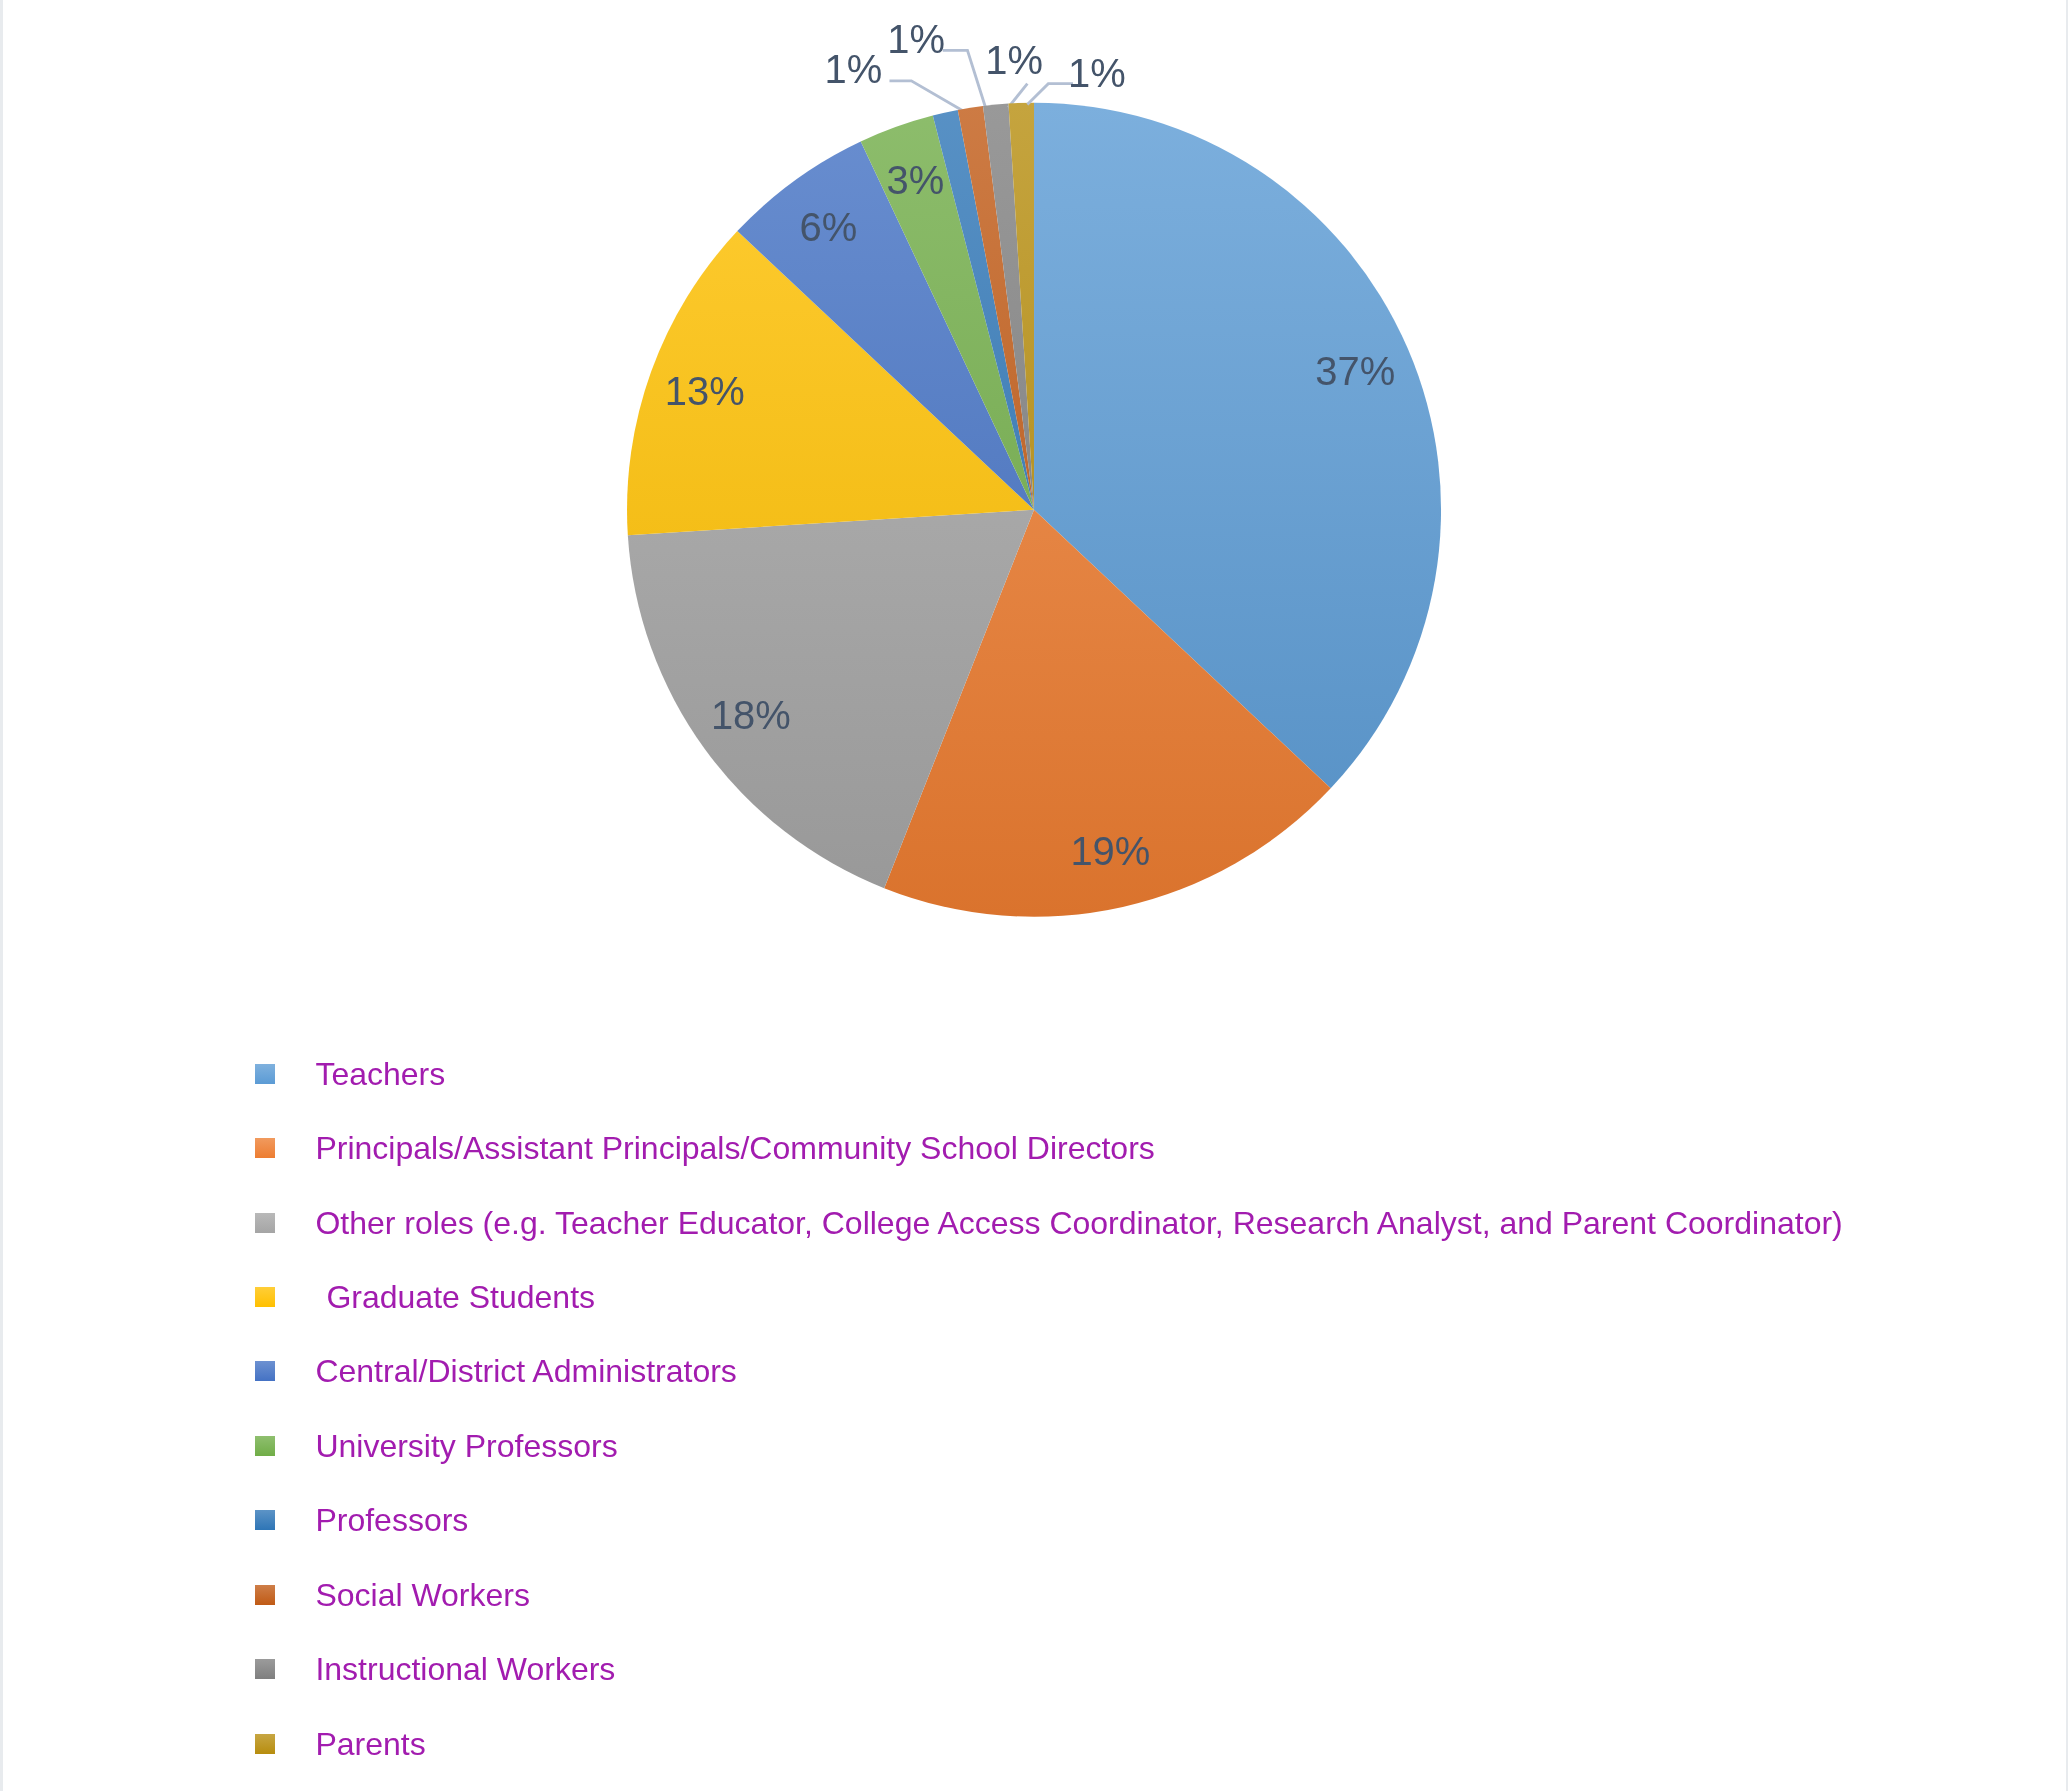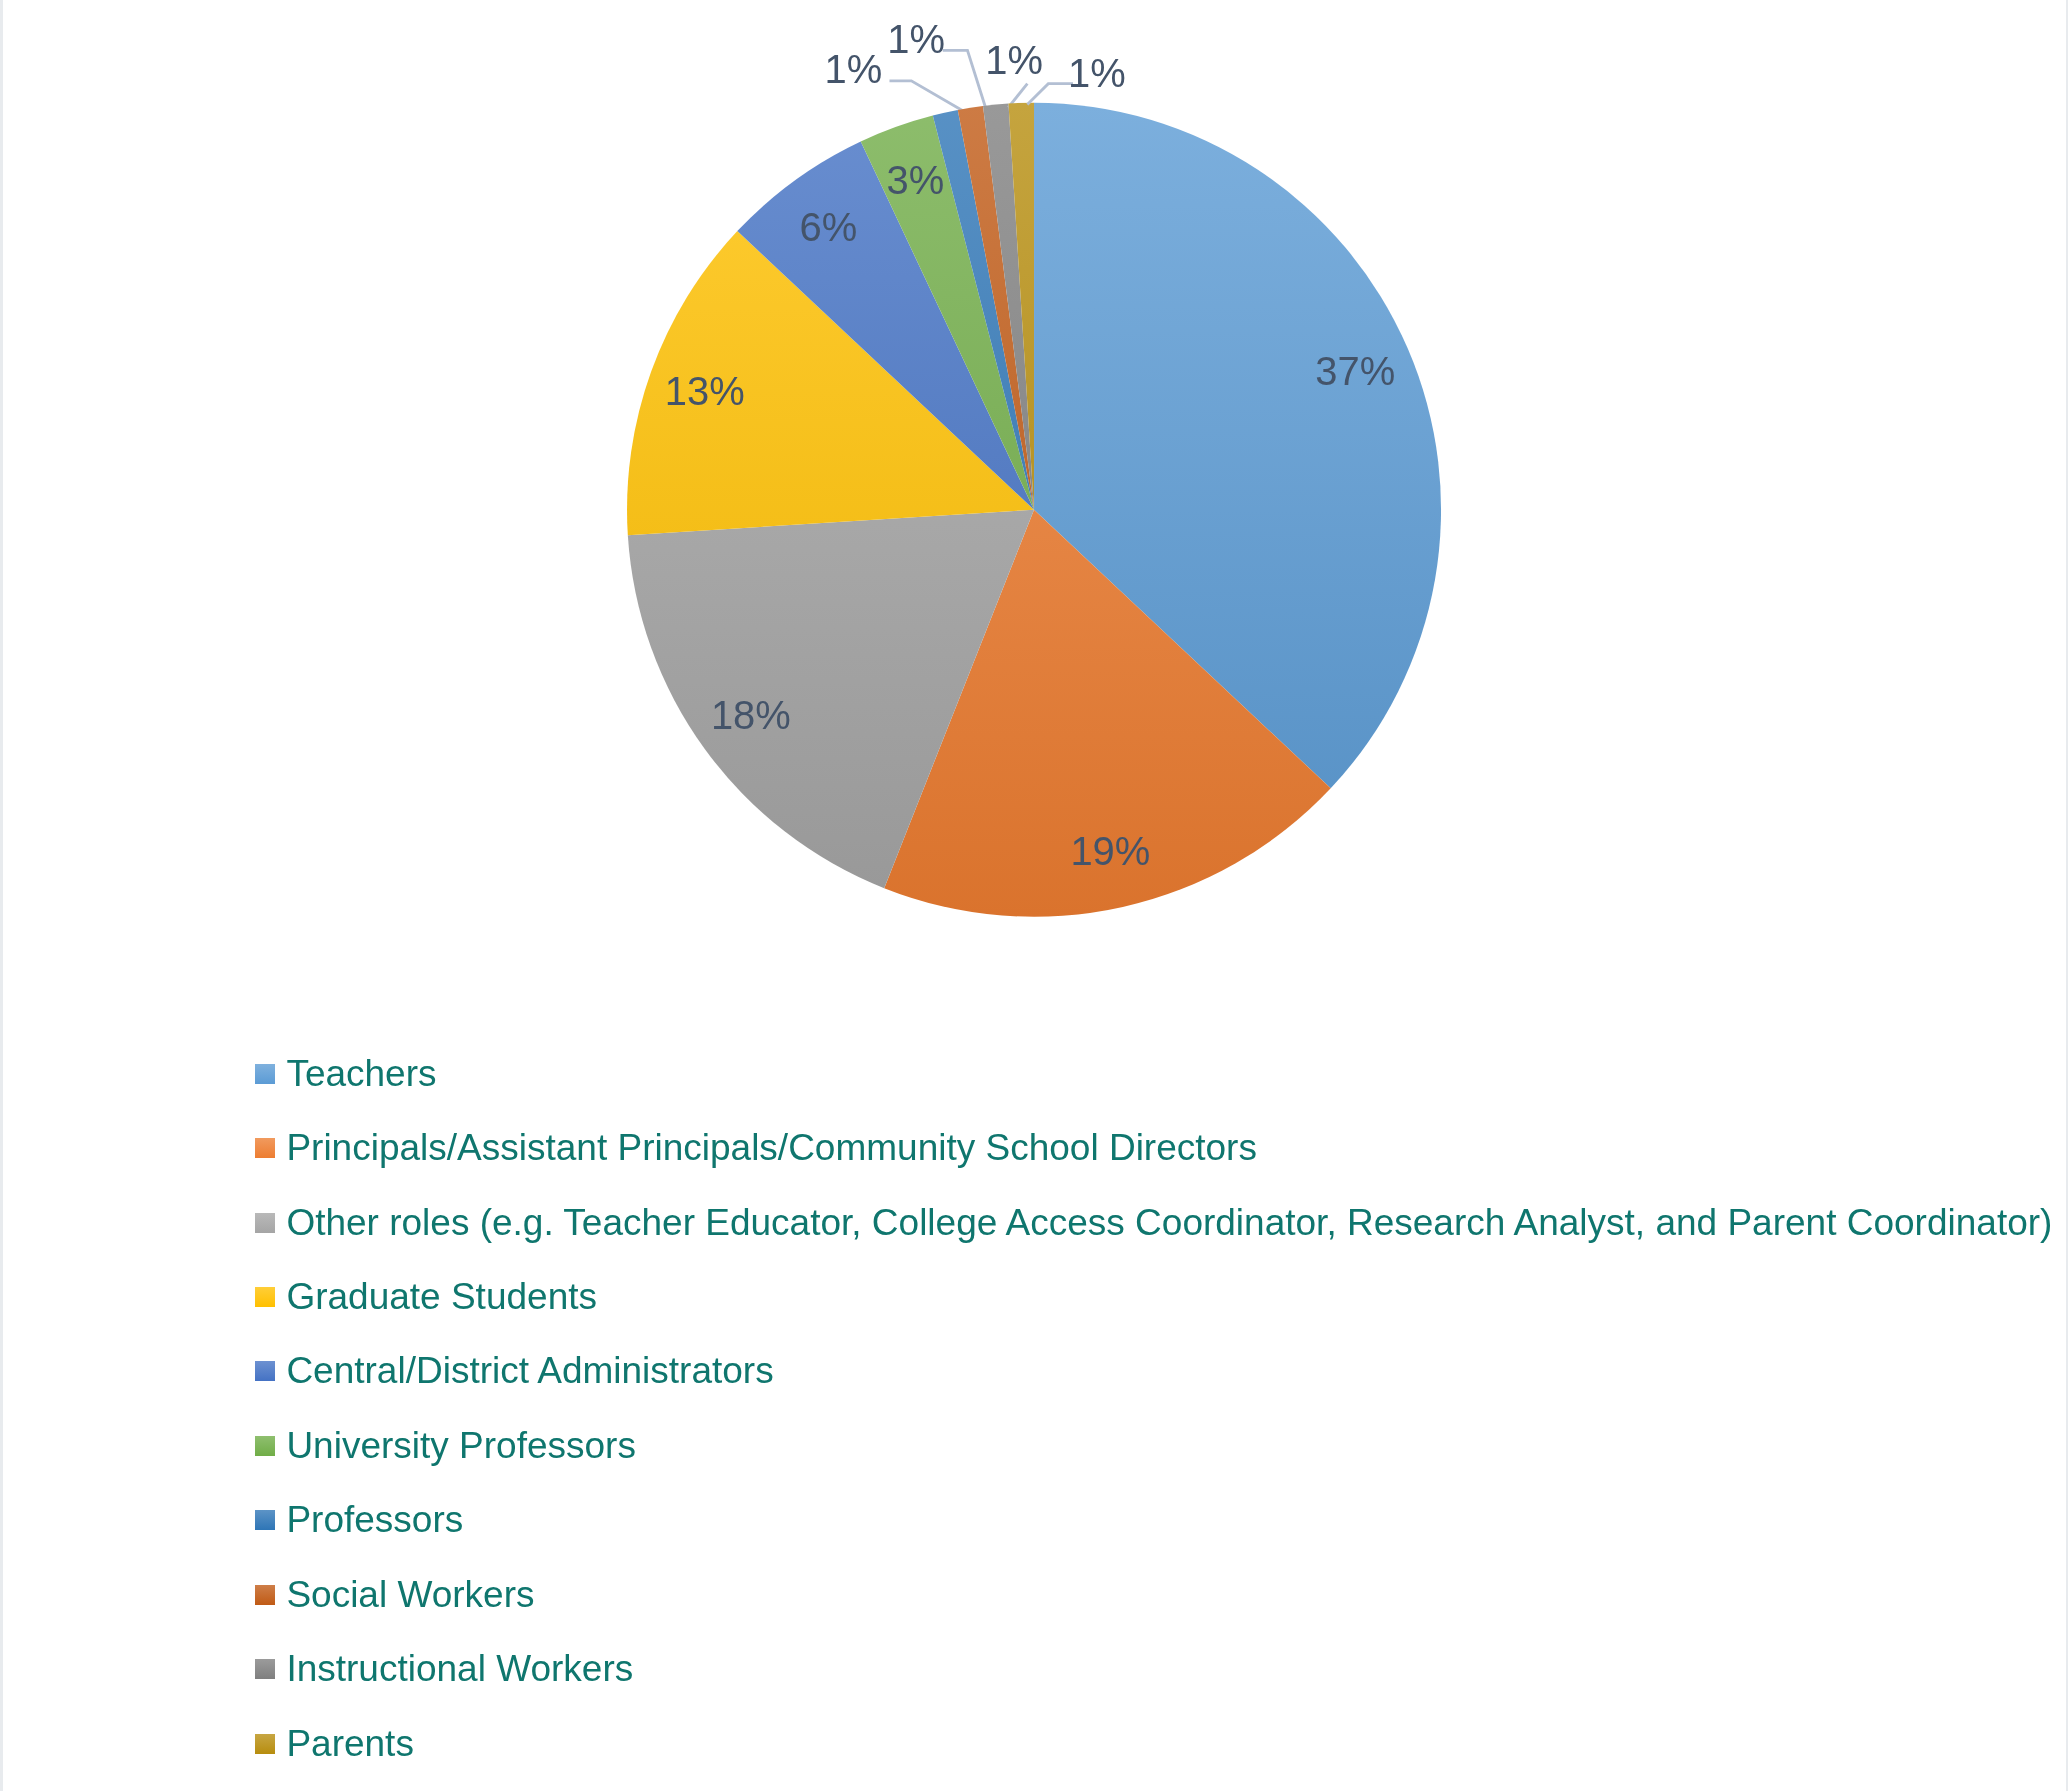--- a/index.html
+++ b/index.html
@@ -9,21 +9,21 @@
   }
   .edge-line{position:absolute;top:0;bottom:0;width:2.9px;}
   #pie-svg{position:absolute;left:0;top:0;}
   text.pct{font-size:42px;font-family:"Liberation Sans", sans-serif;}
   #legend{position:absolute;left:0;top:0;width:100%;height:100%;}
   .legend-item{
     position:absolute;left:255px;display:flex;align-items:flex-start;
     white-space:nowrap;
   }
   .legend-swatch{width:20px;height:20px;margin-right:11.4px;margin-top:4.8px;flex:0 0 auto;}
-  .legend-label{font-size:37px;line-height:30px;color:#0f766e;}
+  .legend-label{font-size:32px;line-height:30px;color:#a21caf;margin-left:29px;}
 </style>
 </head>
 <body>
 
 <div class="edge-line" style="left: 0px; background: rgb(232, 235, 238);"></div>
 <div class="edge-line" style="right: 0px; background: rgb(232, 235, 238);"></div>
 
 <svg id="pie-svg" width="2069" height="1008" viewBox="0 0 2175 1060" aria-hidden="false">
     <defs>
       <linearGradient id="sg0" gradientUnits="userSpaceOnUse" x1="1087" y1="108" x2="1087" y2="964">
@@ -99,21 +99,21 @@
       <span class="legend-label">Teachers</span>
     </div>
     <div class="legend-item" style="top: 1133px;">
       <span class="legend-swatch" style="background: linear-gradient(rgb(241, 154, 94), rgb(237, 125, 49));"></span>
       <span class="legend-label">Principals/Assistant Principals/Community School Directors</span>
     </div>
     <div class="legend-item" style="top: 1208px;">
       <span class="legend-swatch" style="background: linear-gradient(rgb(185, 185, 185), rgb(165, 165, 165));"></span>
       <span class="legend-label">Other roles (e.g. Teacher Educator, College Access Coordinator, Research Analyst, and Parent Coordinator)</span>
     </div>
-    <div class="legend-item" style="top: 1282px;">
+    <div class="legend-item" style="top: 1282px; gap: 11px;">
       <span class="legend-swatch" style="background: linear-gradient(rgb(255, 206, 56), rgb(255, 192, 0));"></span>
       <span class="legend-label">Graduate Students</span>
     </div>
     <div class="legend-item" style="top: 1356px;">
       <span class="legend-swatch" style="background: linear-gradient(rgb(109, 145, 209), rgb(68, 114, 196));"></span>
       <span class="legend-label">Central/District Administrators</span>
     </div>
     <div class="legend-item" style="top: 1431px;">
       <span class="legend-swatch" style="background: linear-gradient(rgb(143, 191, 111), rgb(112, 173, 71));"></span>
       <span class="legend-label">University Professors</span>

